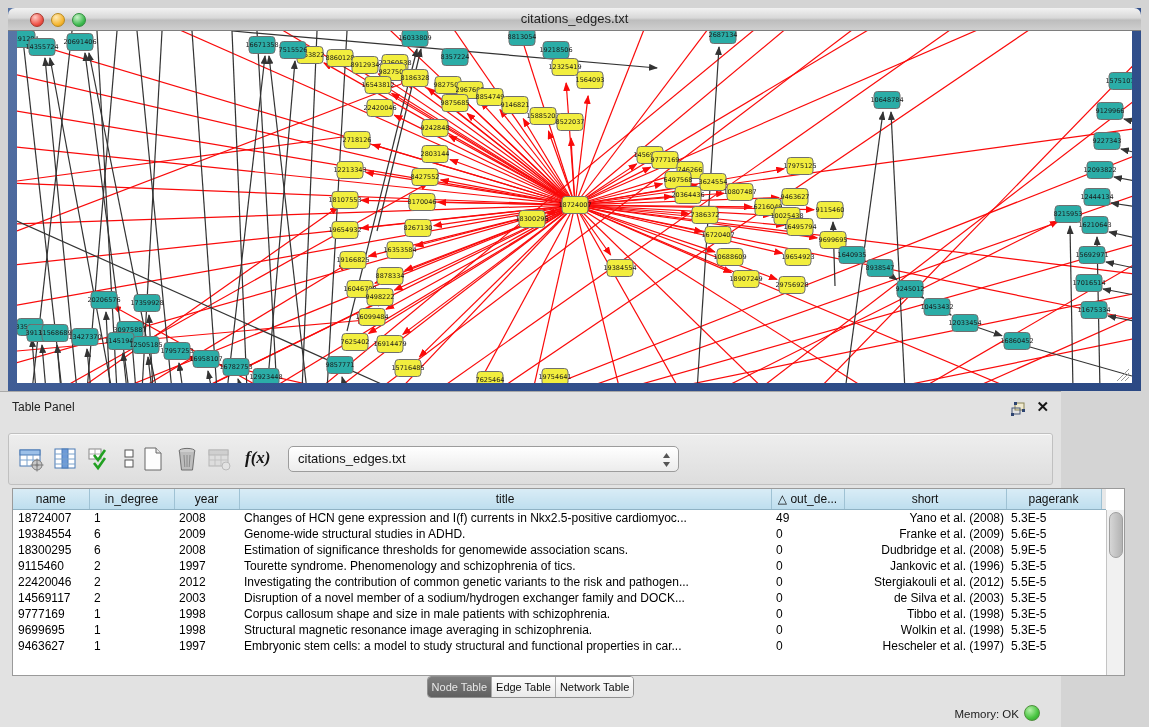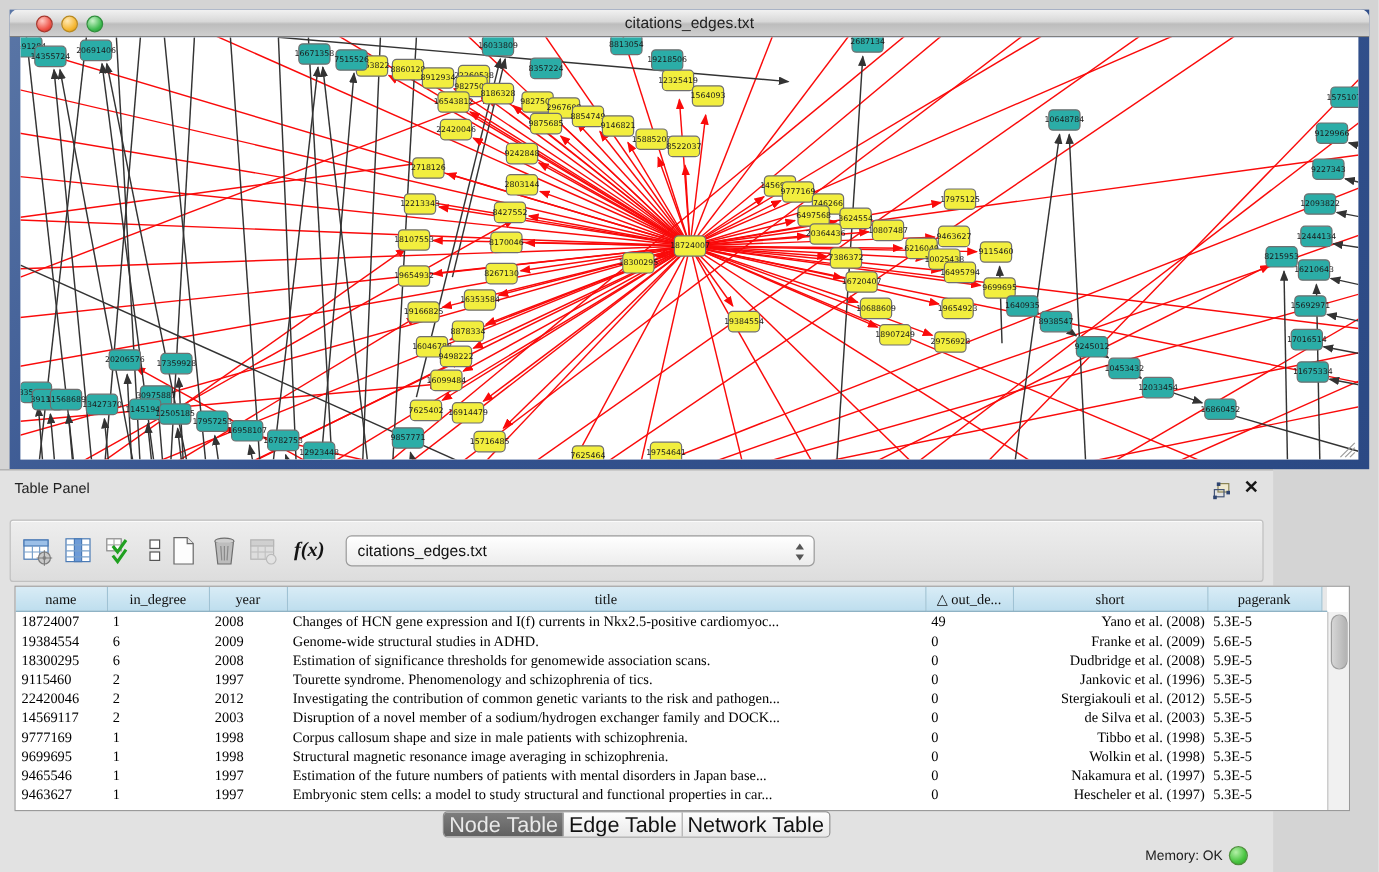--- a/index.html
+++ b/index.html
@@ -23,34 +23,34 @@
   .close-btn{position:absolute;right:12px;top:7px;font-size:15px;font-weight:bold;color:#161616;line-height:16px;}
   .toolbar{position:absolute;left:8px;right:8px;top:41px;height:50px;background:linear-gradient(#eeeeee,#dddddd);
     border:1px solid #c0c0c0;border-radius:3px;box-shadow:inset 0 1px 0 #fafafa;}
   .tbtn{position:absolute;top:11px;width:28px;height:28px;}
   .fx{position:absolute;top:14px;left:236px;font-family:"Liberation Serif",serif;font-style:italic;font-weight:bold;font-size:17px;color:#141414;text-align:right;}
   .select{position:absolute;left:279px;top:12px;width:391px;height:26px;box-sizing:border-box;
     background:linear-gradient(#ffffff,#ececec);border:1px solid #9c9c9c;border-radius:5px;
     font-size:13px;color:#111;line-height:24px;padding:0 22px 0 9px;white-space:nowrap;overflow:hidden;}
   .sel-arrows{position:absolute;right:7px;top:5px;}
   
-  .tablewrap{position:absolute;left:12px;top:96px;width:1111px;height:186px;background:#ffffff;border:1px solid #9a9a9a;box-sizing:content-box;overflow:hidden;font-family:Liberation Serif, serif;}
+  .tablewrap{position:absolute;left:12px;top:96px;width:1111px;height:186px;background:#ffffff;border:1px solid #9a9a9a;box-sizing:content-box;overflow:hidden;}
   .tablewrap table{border-collapse:collapse;table-layout:fixed;width:1093px;font-size:12px;}
   .tablewrap thead th{height:20px;background:linear-gradient(#d9ecf6,#bedeee);border-right:1px solid #9fc2d4;border-bottom:1px solid #8fb2c4;
     font-weight:normal;font-size:12px;color:#101010;text-align:center;overflow:hidden;white-space:nowrap;padding:0 2px;}
   .tablewrap thead th.filler{background:#e8e8e8;border-right:none;}
   .tablewrap tbody td{height:16px;line-height:16px;padding:0 2px 0 5px;white-space:nowrap;overflow:hidden;color:#000;}
   .tablewrap tbody td.center{text-align:right;padding:0 2px;}
   .vscroll{position:absolute;right:0;top:21px;bottom:0;width:18px;background:#f1f1f1;border-left:1px solid #c4c4c4;box-sizing:border-box;}
   .vthumb{position:absolute;left:2px;top:2px;width:12px;height:44px;border-radius:7px;
     background:linear-gradient(90deg,#d6d6d6,#b3b3b3);border:1px solid #9e9e9e;}
   
   .tabsbar{position:absolute;left:0;top:284px;width:100%;text-align:center;}
   .seg{display:inline-flex;border:1px solid #8f8f8f;border-radius:4px;overflow:hidden;height:20px;background:#fff;}
-  .seg .s{padding:0 4px;line-height:20px;font-size:18px;color:#111;background:linear-gradient(#fefefe,#e9e9e9);border-left:1px solid #a8a8a8;}
+  .seg .s{padding:0 4px;line-height:20px;font-size:11px;color:#111;background:linear-gradient(#fefefe,#e9e9e9);border-left:1px solid #a8a8a8;}
   .seg .s:first-child{border-left:none;}
   .seg .s.sel{background:linear-gradient(#7e7e7e,#606060);color:#e9e9e9;}
   
   .status-text{position:absolute;right:42px;top:316px;font-size:11.5px;color:#1c1c1c;}
   .status-dot{position:absolute;right:21px;top:313px;width:14px;height:14px;border-radius:50%;
     background:radial-gradient(circle at 35% 30%,#b4f0a8,#47c43f 60%,#2a9a2a);border:1px solid #4e8f3c;}
 </style>
 </head>
 <body>
 
@@ -846,30 +846,20 @@
               <td>9699695</td>
               <td>1</td>
               <td>1998</td>
               <td>Structural magnetic resonance image averaging in schizophrenia.</td>
               <td>0</td>
               <td class="center">Wolkin et al. (1998)</td>
               <td>5.3E-5</td>
               <td></td>
             </tr>
             <tr>
-              <td>9465546</td>
-              <td>1</td>
-              <td>1997</td>
-              <td>Estimation of the future numbers of patients with mental disorders in Japan base...</td>
-              <td>0</td>
-              <td class="center">Nakamura et al. (1997)</td>
-              <td>5.3E-5</td>
-              <td></td>
-            </tr>
-            <tr>
               <td>9463627</td>
               <td>1</td>
               <td>1997</td>
               <td>Embryonic stem cells: a model to study structural and functional properties in car...</td>
               <td>0</td>
               <td class="center">Hescheler et al. (1997)</td>
               <td>5.3E-5</td>
               <td></td>
             </tr>
           </tbody>

